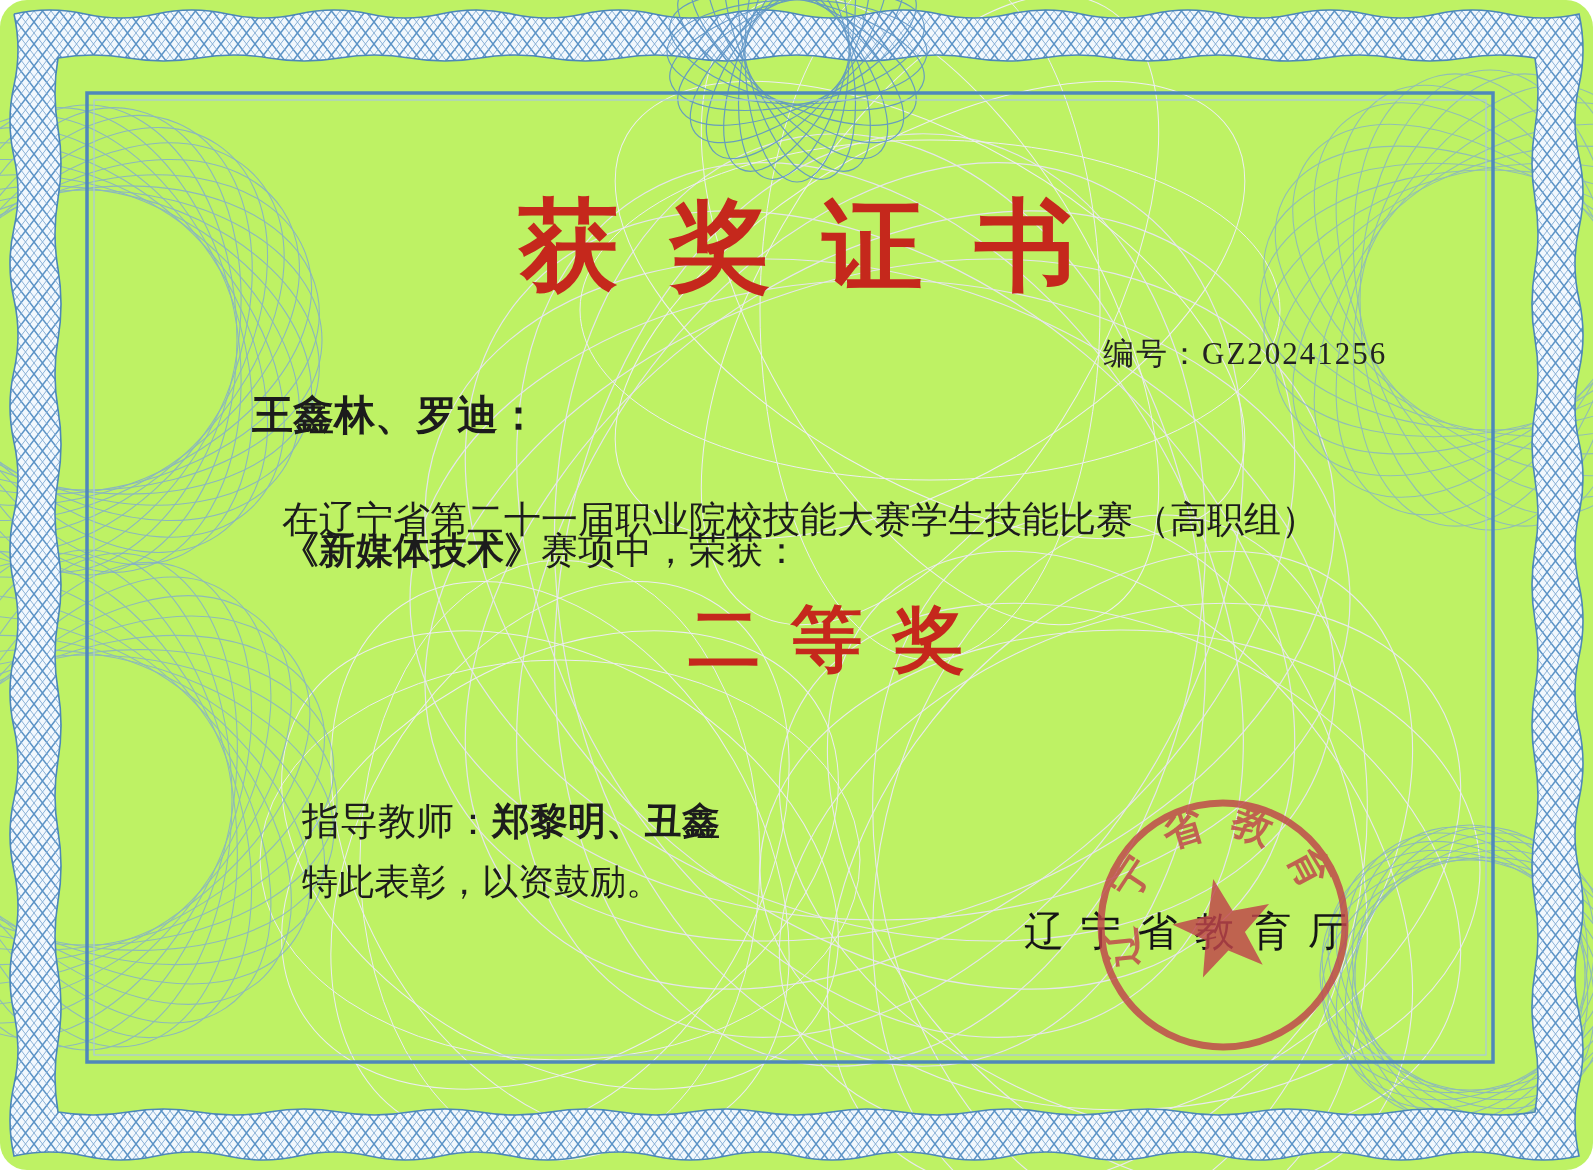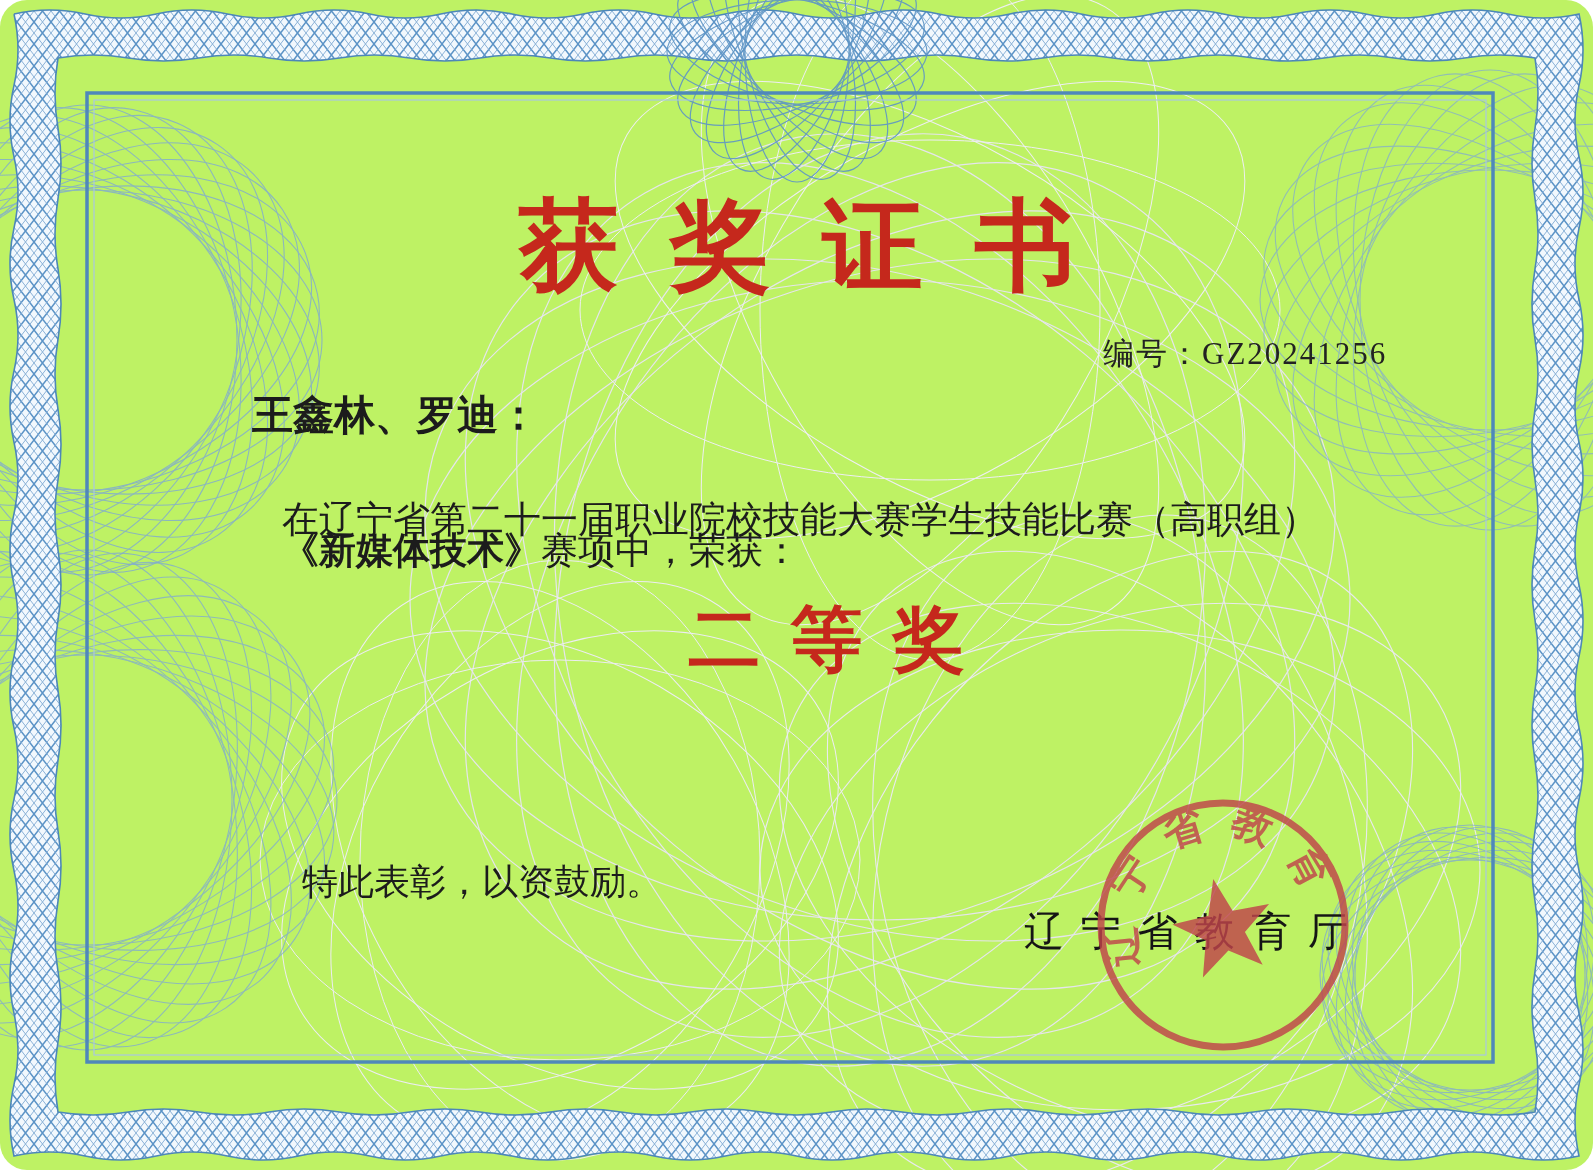--- a/index.html
+++ b/index.html
@@ -215,20 +215,21 @@
   <div class="abs serial"><span>编号：</span><span>GZ20241256</span></div>
 
   <div class="abs recipients">王鑫林、罗迪：</div>
 
   <div class="abs body1">在辽宁省第二十一届职业院校技能大赛学生技能比赛（高职组）</div>
 
   <div class="abs body2"><span class="event">《新媒体技术》</span><span>赛项中，荣获：</span></div>
 
   <div class="abs award">二等奖</div>
 
+  <div class="abs advisors"><span>指导教师：</span><span class="names">郑黎明、丑鑫</span></div>
 
   <div class="abs commend">特此表彰，以资鼓励。</div>
 
   <div class="abs issuer">辽宁省教育厅</div>
 
 
   <svg class="seal" viewBox="0 0 270 270">
     <defs>
       <path id="sealArc" d="M 50.4 165.8 A 90 90 0 1 1 219.6 165.8" fill="none"></path>
     </defs>

